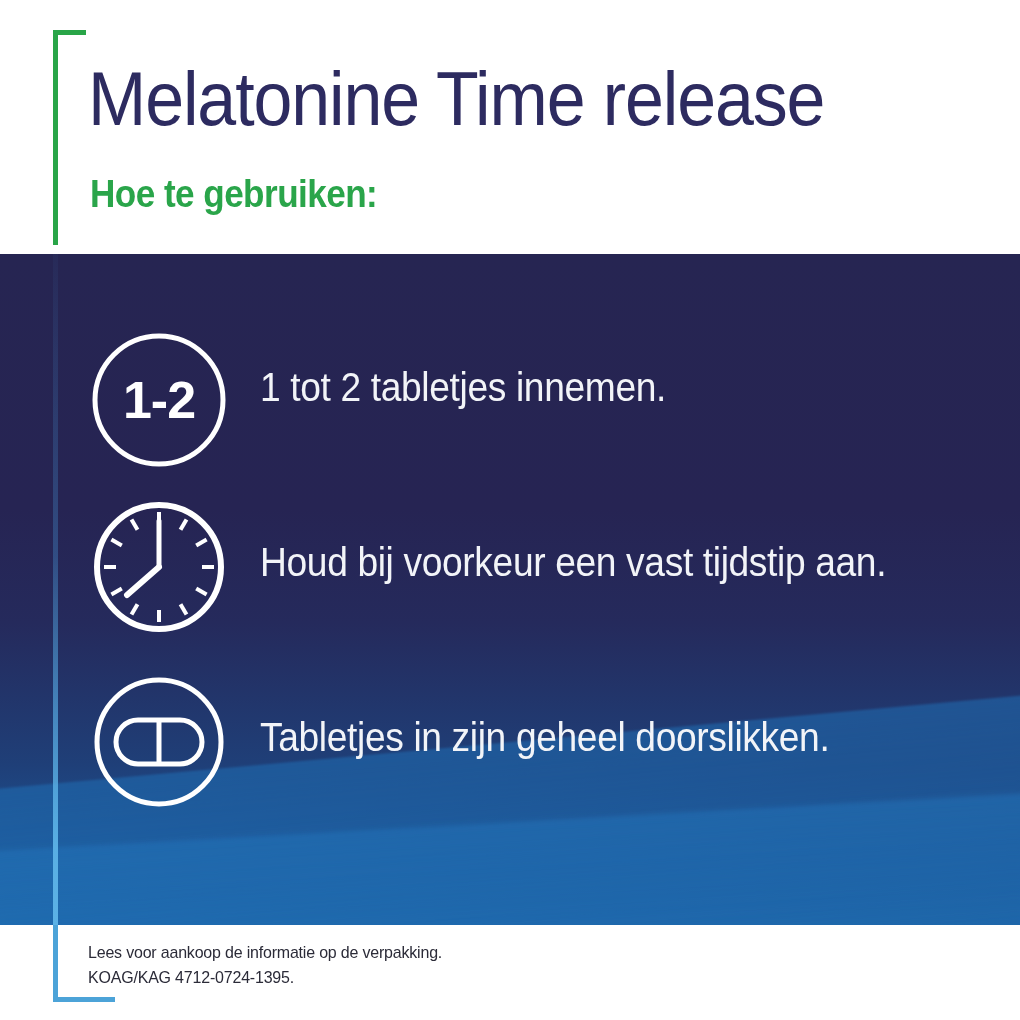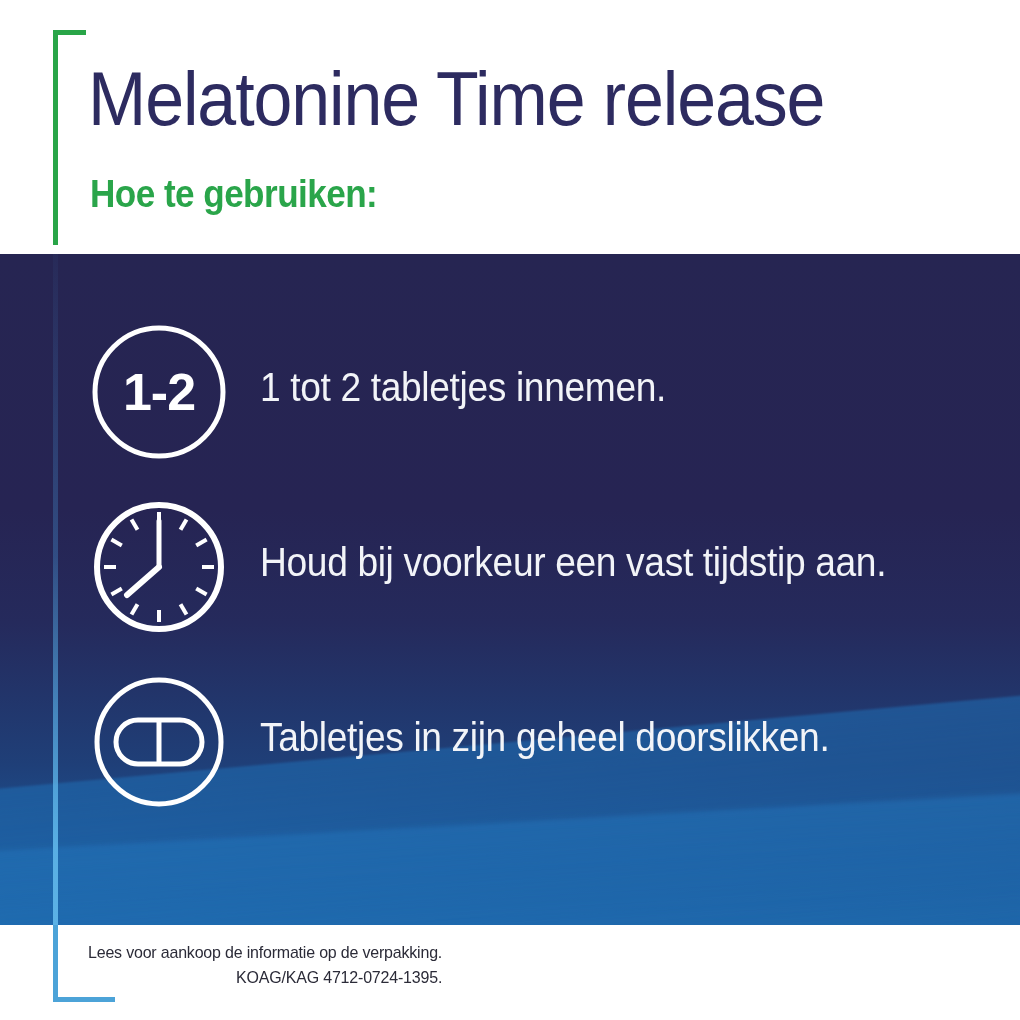--- a/index.html
+++ b/index.html
@@ -7,21 +7,20 @@
     width:1020px; height:1020px;
     background:#ffffff;
     font-family:"Liberation Sans", sans-serif;
     overflow:hidden;
   }
   #page {
     position:relative;
     width:1020px; height:1020px;
     background:#ffffff;
     overflow:hidden;
-    text-align:right;
   }
 
   
   .header {
     position:absolute;
     left:0; top:0; width:1020px; height:254px;
     background:#ffffff;
   }
   
   .green-bracket-stem {
@@ -162,21 +161,21 @@
     <div class="title">Melatonine Time release</div>
     <div class="subtitle">Hoe te gebruiken:</div>
   </div>
 
   <div class="panel">
     <div class="wave"></div>
     <div class="wave2"></div>
     <div class="panel-line"></div>
 
     <div class="row">
-      <div class="row-icon" style="left:92px; top:71px;">
+      <div class="row-icon" style="left:92px; top:79px;">
         <svg viewBox="0 0 134 134" xmlns="http://www.w3.org/2000/svg">
           <circle cx="67" cy="67" r="64" fill="none" stroke="#ffffff" stroke-width="5"></circle>
           <text x="67" y="67" text-anchor="middle" dominant-baseline="central" font-family="Liberation Sans, sans-serif" font-size="52" font-weight="700" fill="#ffffff" letter-spacing="-1">1-2</text>
         </svg>
       </div>
       <div class="row-text" style="top:110px;">1 tot 2 tabletjes innemen.</div>
     </div>
 
     <div class="row">
       <div class="row-icon" style="left:92px; top:246px;">

